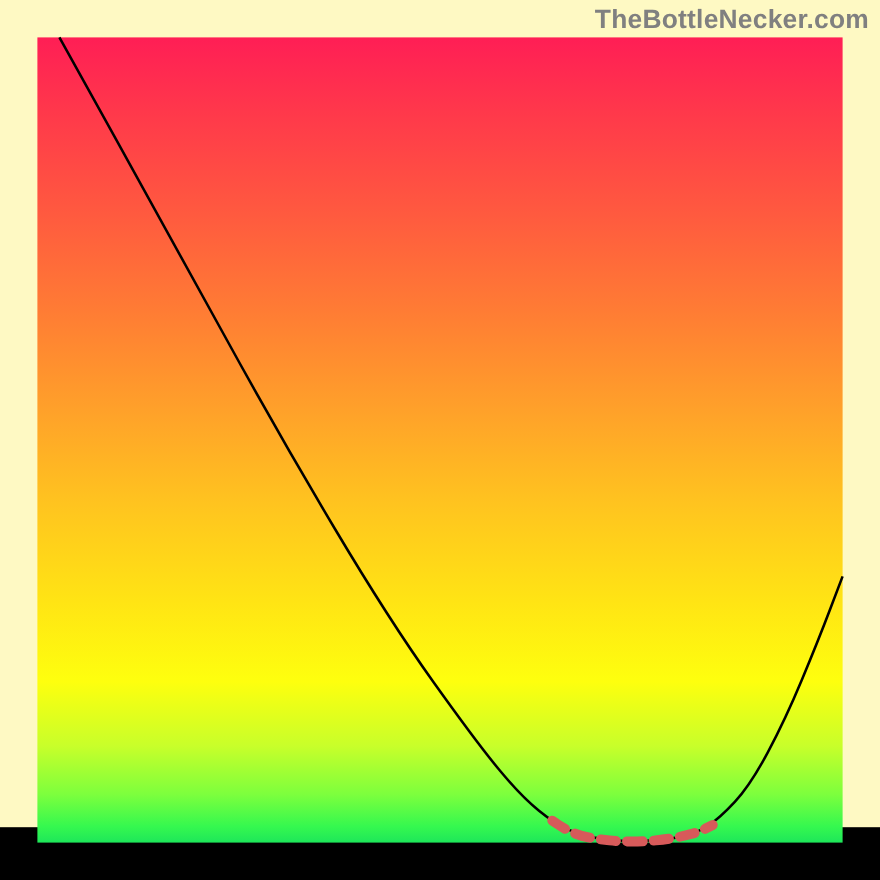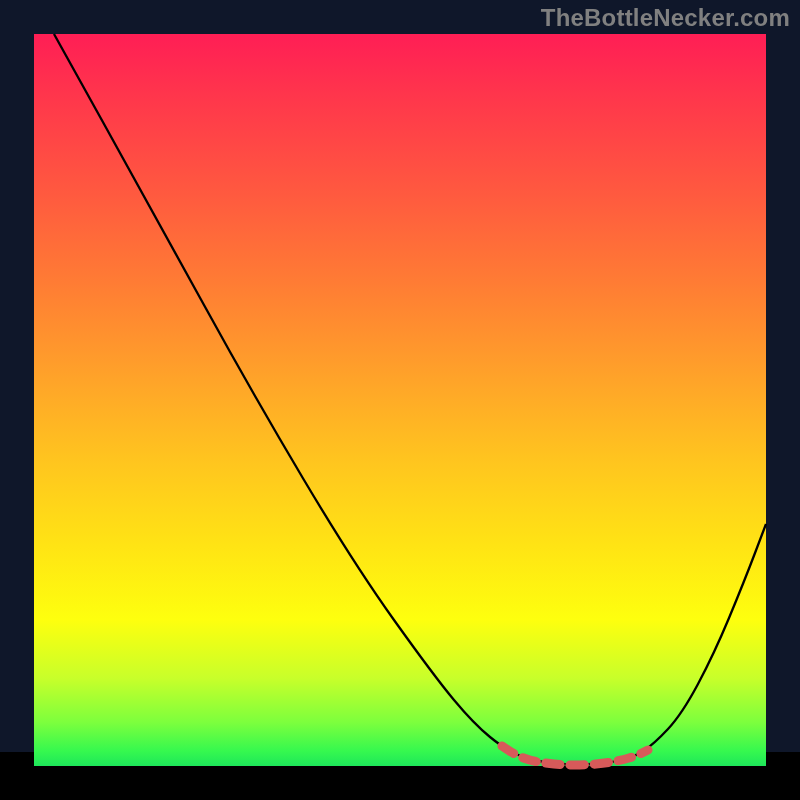--- a/index.html
+++ b/index.html
@@ -8,21 +8,21 @@
     width: 800px;
     height: 800px;
     background: #000;
     overflow: hidden;
     font-family: Arial, Helvetica, sans-serif;
   }
   .frame {
     position: relative;
     width: 800px;
     height: 752px;
-    background: #0f172a;
+    background: #fef9c3;
   }
   .watermark {
     position: absolute;
     top: 4px;
     right: 10px;
     color: #808080;
     font-size: 24px;
     font-weight: 600;
     letter-spacing: 0.2px;
     z-index: 5;

